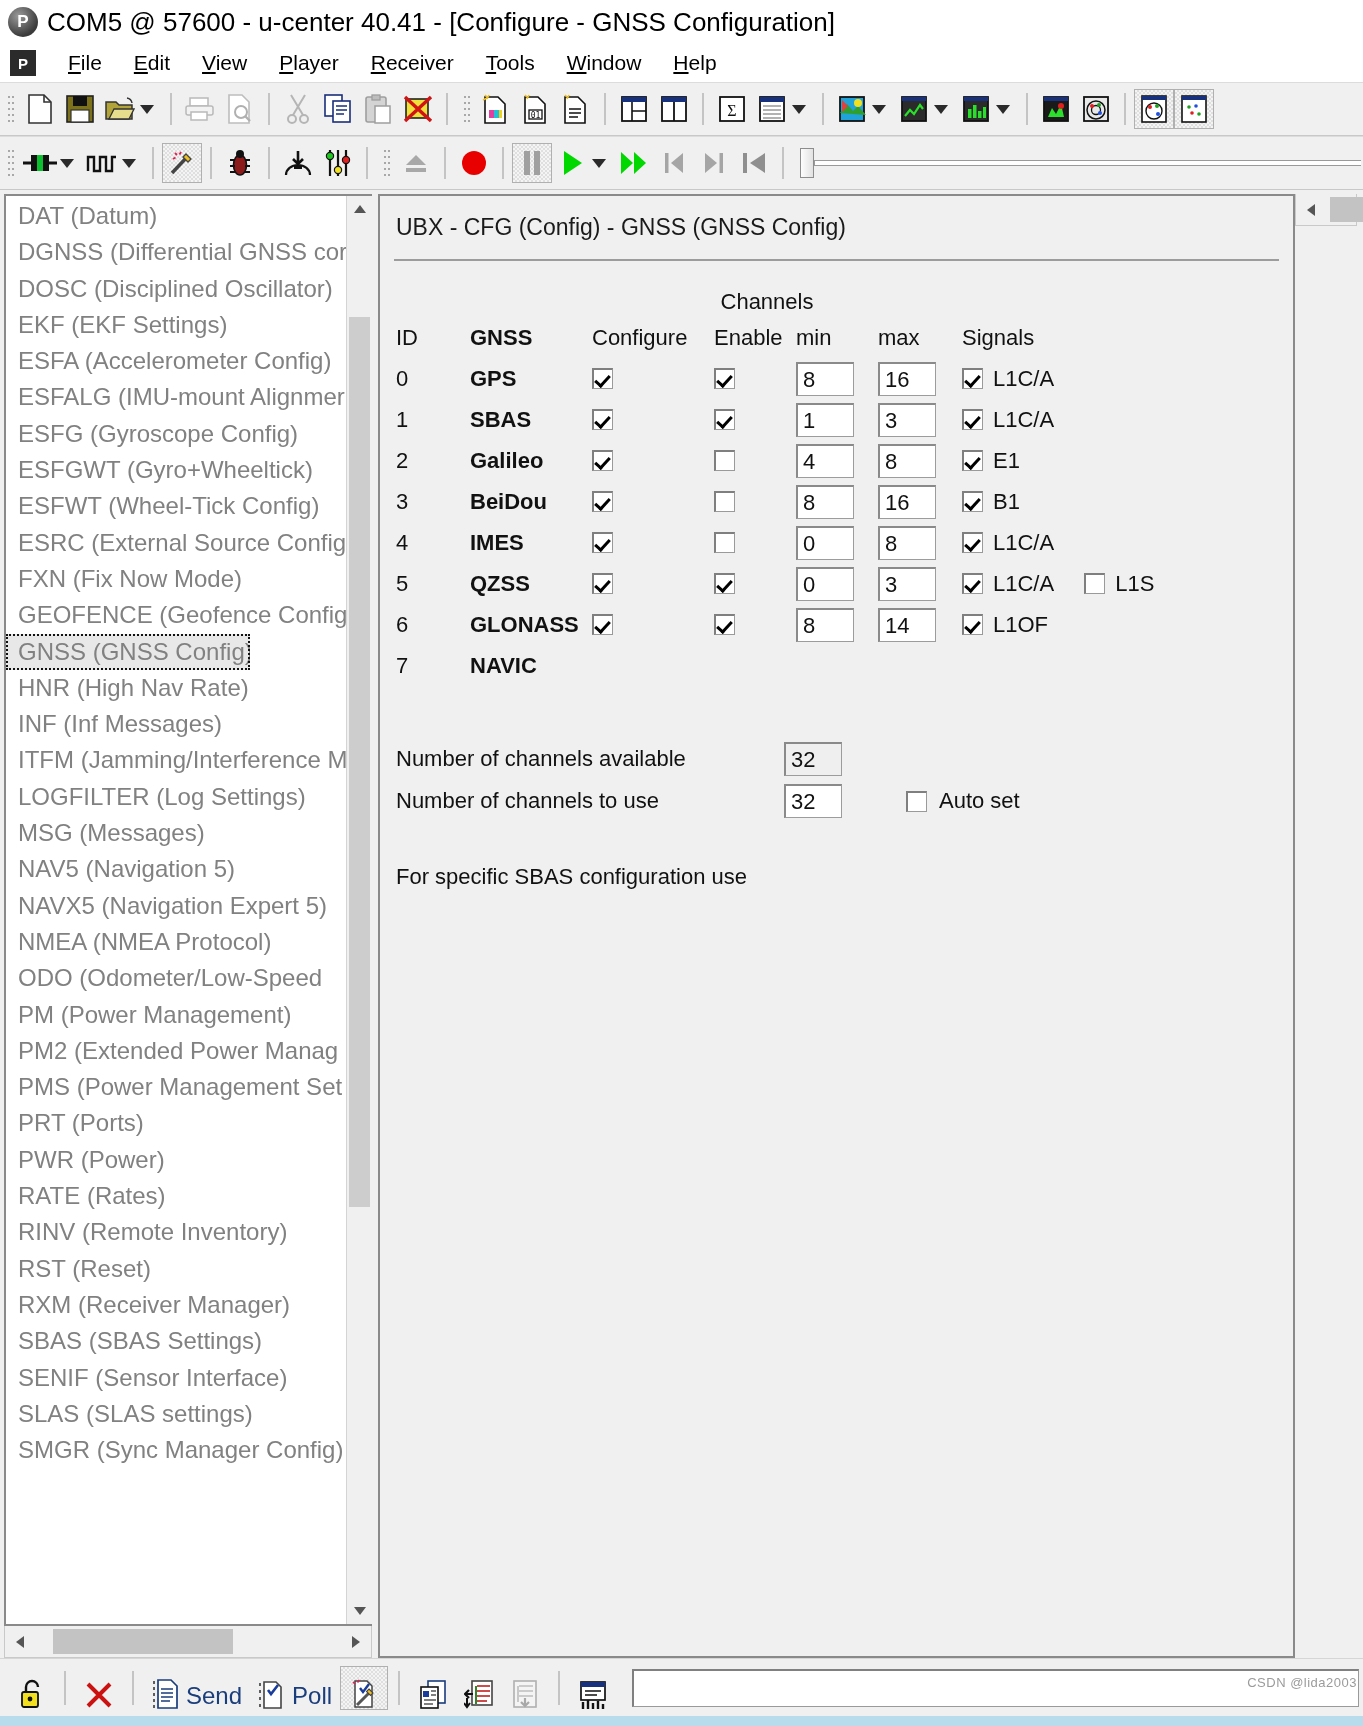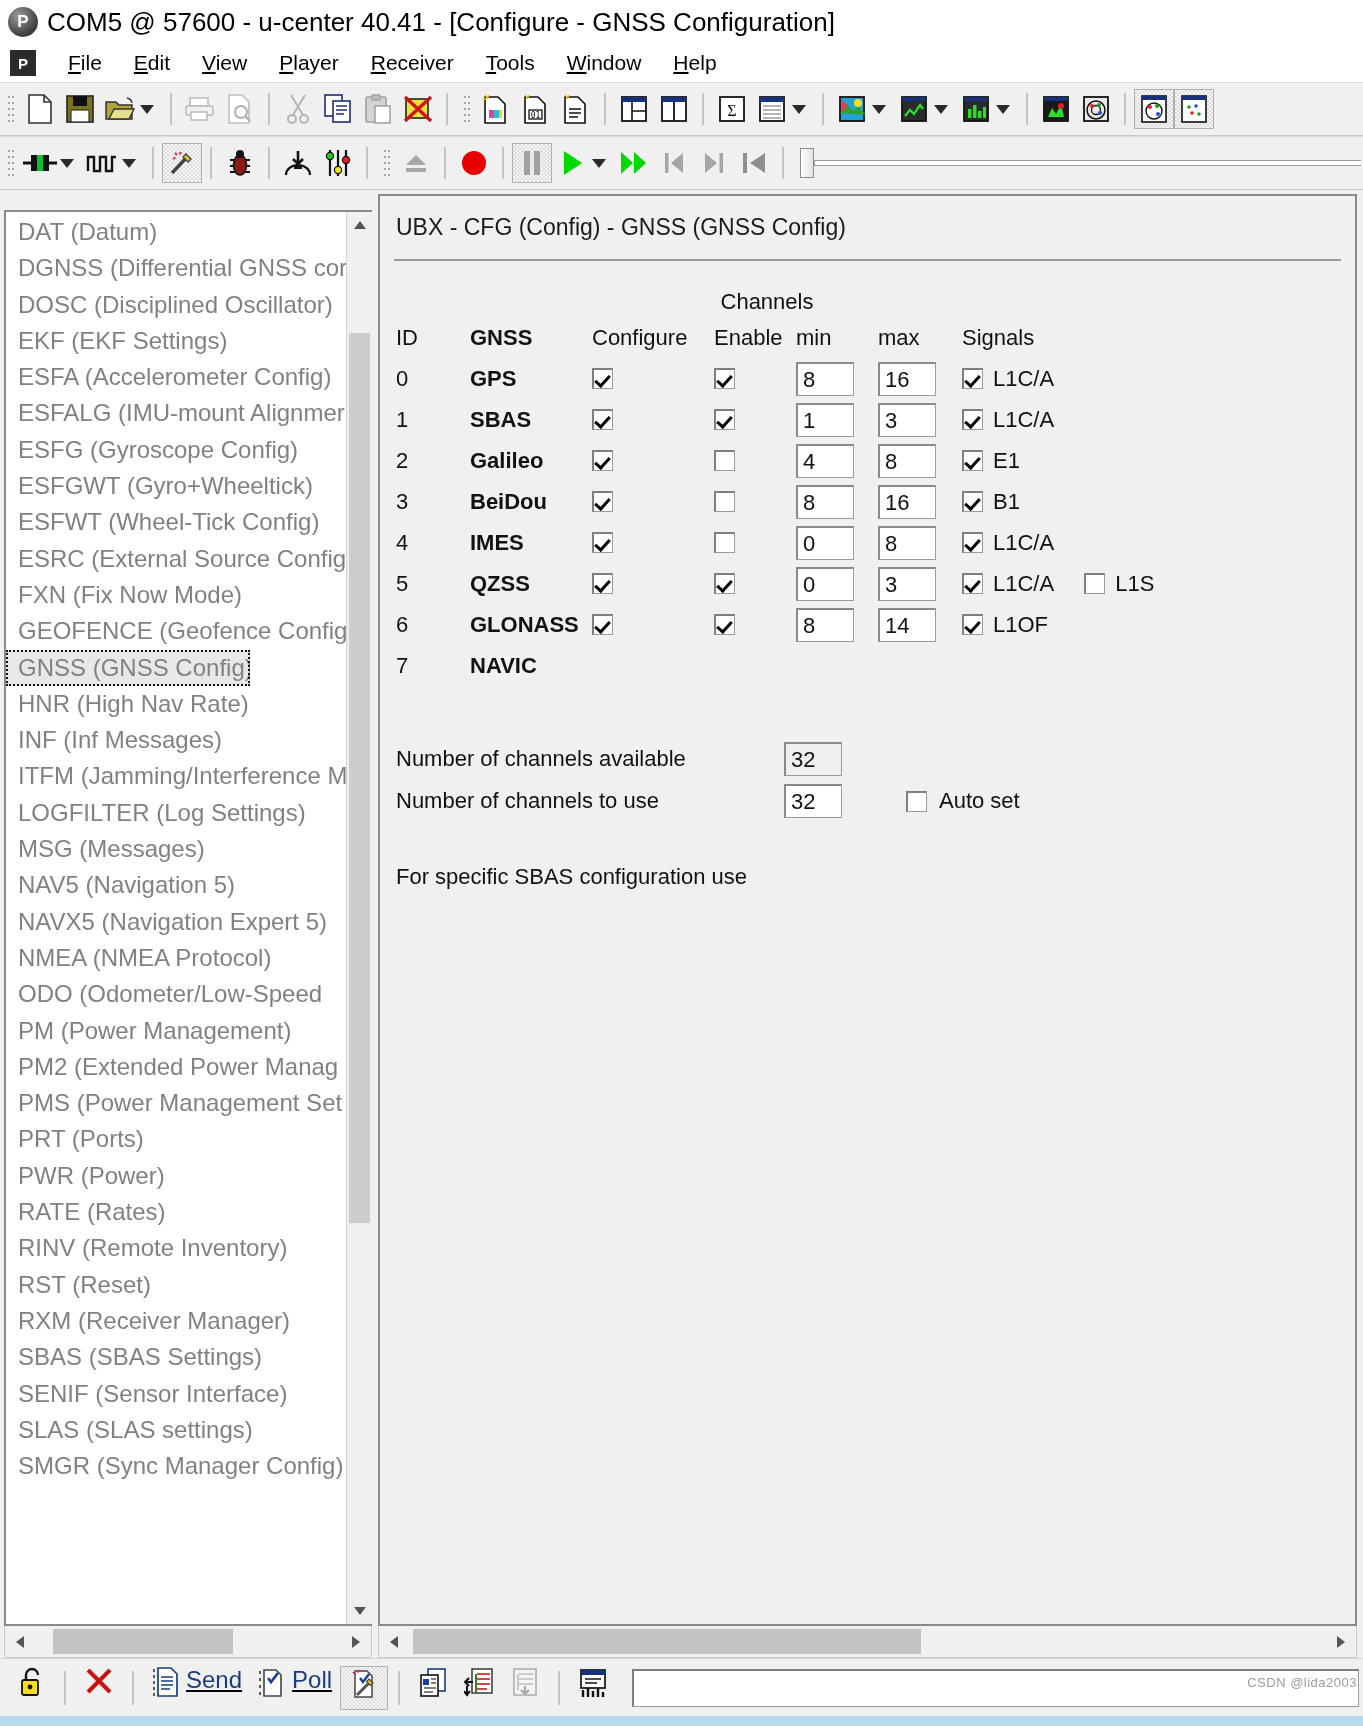--- a/index.html
+++ b/index.html
@@ -133,21 +133,21 @@
     flex: 1 1 auto;
     display: flex;
     background: #f0f0f0;
     min-height: 0;
     padding: 0;
   }
 
   
   .leftpanel {
     width: 368px;
-    margin: 20px 0 0 4px;
+    margin: 4px 0 0 4px;
     display: flex; flex-direction: column;
     flex: 0 0 auto;
     min-height: 0;
     justify-content: space-between;
   }
   .listwrap {
     flex: 1 1 auto;
     display: flex;
     border: 2px solid #8a8a8a;
     border-right: none;
@@ -224,21 +224,21 @@
   .hs-thumb {
     position: absolute; top: 3px; bottom: 3px;
     left: 18px; width: 180px;
     background: #c3c3c3;
   }
 
   
   .rightpanel {
     flex: 1 1 auto;
     margin: 4px 6px 0 6px;
-    display: flex; flex-direction: column;
+    display: flex; flex-direction: row;
     min-width: 0; min-height: 0;
   }
   .cfgframe {
     flex: 1 1 auto;
     border: 2px solid #8a8a8a;
     background: #f0f0f0;
     padding: 18px 0 0 0;
     min-height: 0;
     overflow: hidden;
     position: relative;
@@ -328,24 +328,23 @@
   .cmdbar {
     height: 58px;
     background: #f0f0f0;
     border-top: 1px solid #d6d6d6;
     display: flex; align-items: center;
     padding-left: 10px;
     flex: 0 0 auto;
   }
   .cmd-btn {
     height: 44px;
-    display: flex; align-items: flex-start;
+    display: flex; align-items: flex-end;
     padding: 0 8px;
     flex: 0 0 auto;
-    text-decoration: underline;
   }
   .cmd-btn.pressed {
     border: 1px solid #b0b0b0;
     background: repeating-conic-gradient(#dfdfdf 0% 25%, #f4f4f4 0% 50%) 0 0/4px 4px;
   }
   .cmd-label {
     font-size: 24px; color: #1a3d7c; margin-left: 6px;
   }
   .cmd-sep { width: 2px; height: 34px; background: #c4c4c4; margin: 0 10px; flex: 0 0 auto; }
   .cmd-input {

